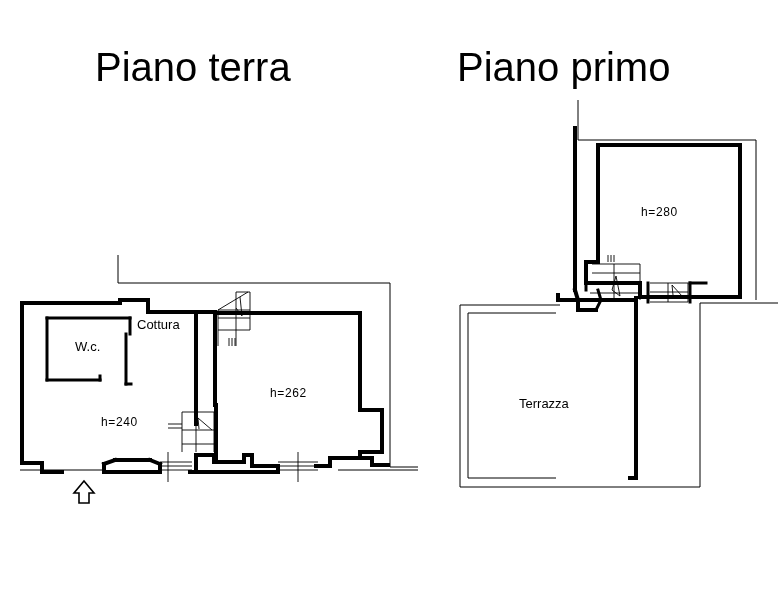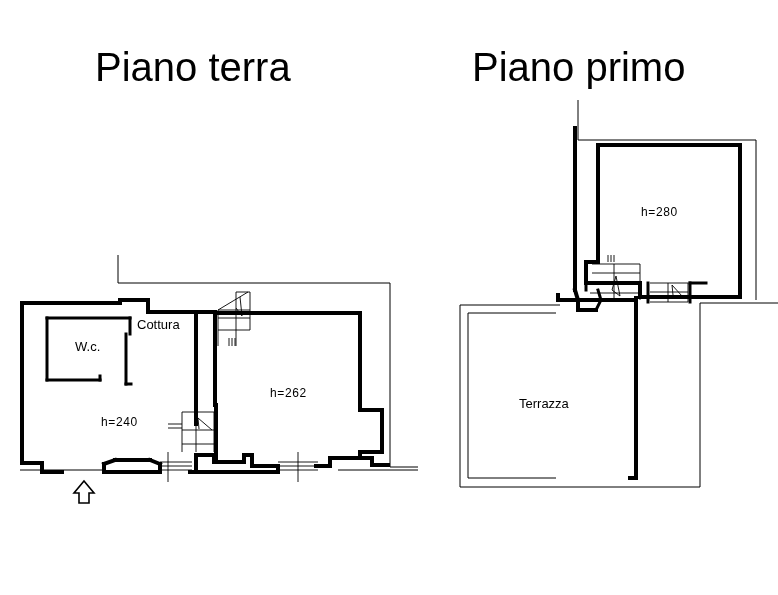--- a/index.html
+++ b/index.html
@@ -24,21 +24,21 @@
   .title {
     position: absolute;
     font-family: "Liberation Sans", sans-serif;
     font-weight: 400;
     font-size: 40px;
     color: #000000;
     white-space: nowrap;
     letter-spacing: 0px;
   }
   #title-left  { left: 95px;  top: 45px; }
-  #title-right { left: 472px; top: 45px; }
+  #title-right { left: 457px; top: 45px; }
 
   .planwrap {
     position: absolute;
     left: 0; top: 0;
     width: 778px;
     height: 595px;
   }
   svg.plan {
     position: absolute;
     left: 0; top: 0;

